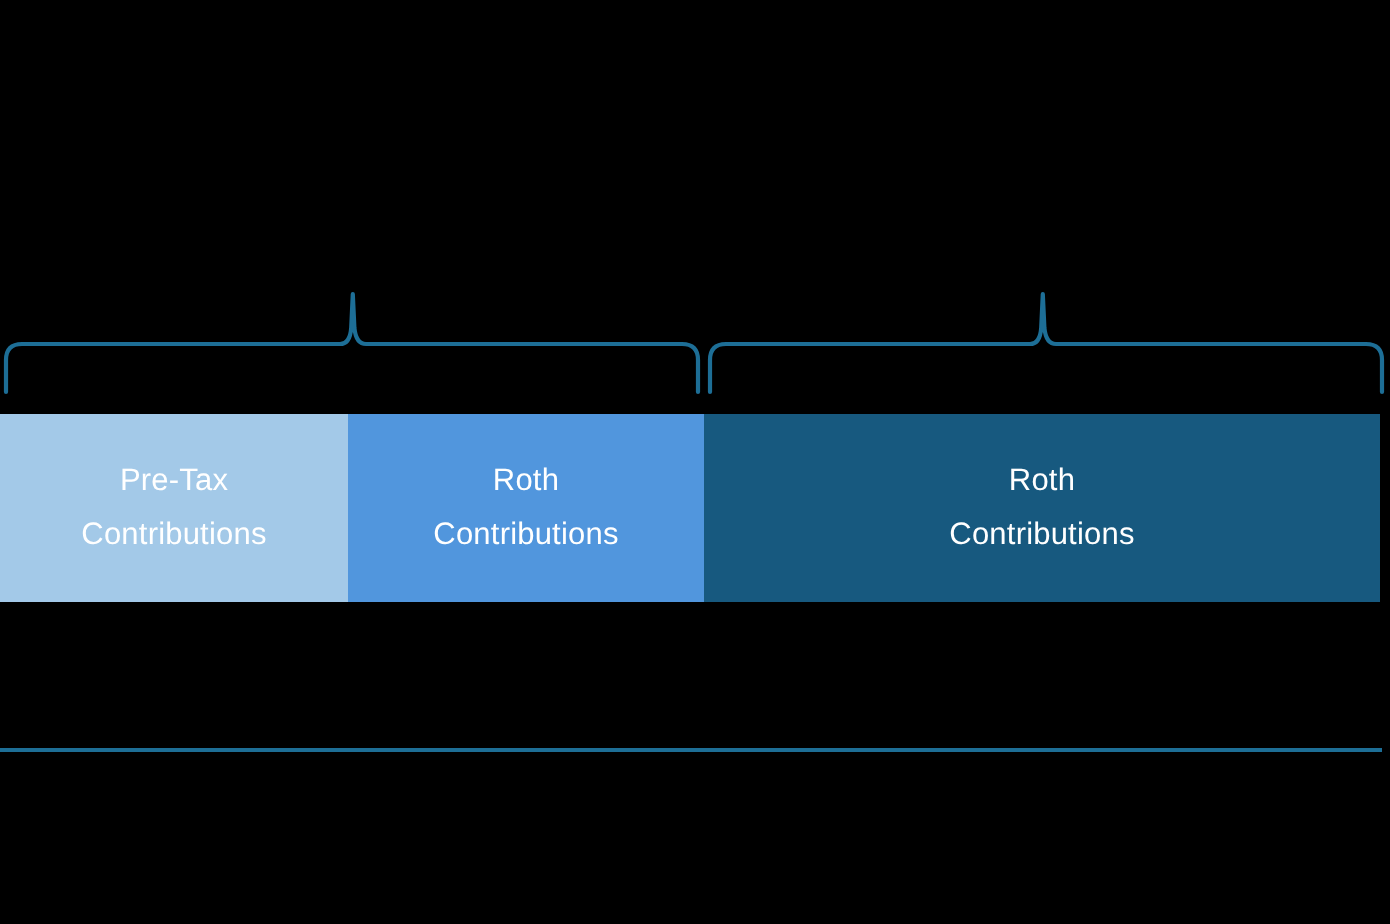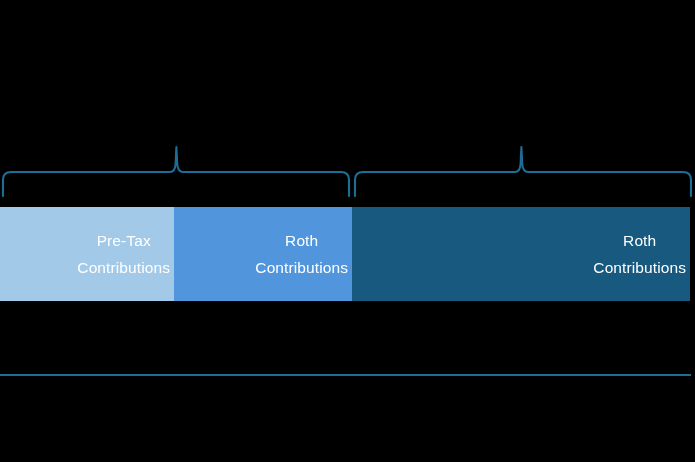--- a/index.html
+++ b/index.html
@@ -36,21 +36,21 @@
     left: 0;
     top: 207px;
     width: 695px;
     height: 94px;
     display: flex;
     align-items: stretch;
   }
   .segment {
     display: flex;
     align-items: center;
-    justify-content: flex-end;
+    justify-content: center;
     box-sizing: border-box;
     padding: 0 4px;
   }
   .segment-label {
     color: #ffffff;
     font-size: 15.5px;
     line-height: 27px;
     text-align: center;
     white-space: pre-line;
     letter-spacing: 0.1px;

